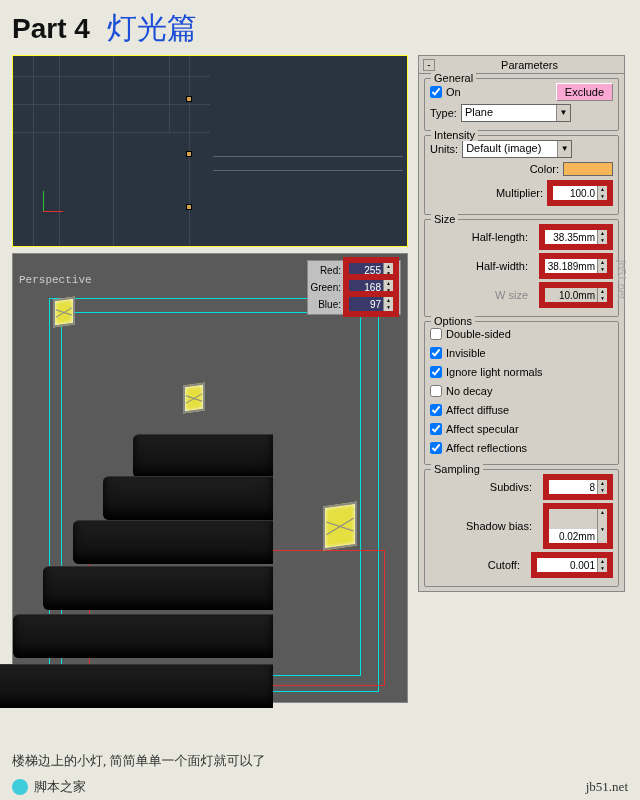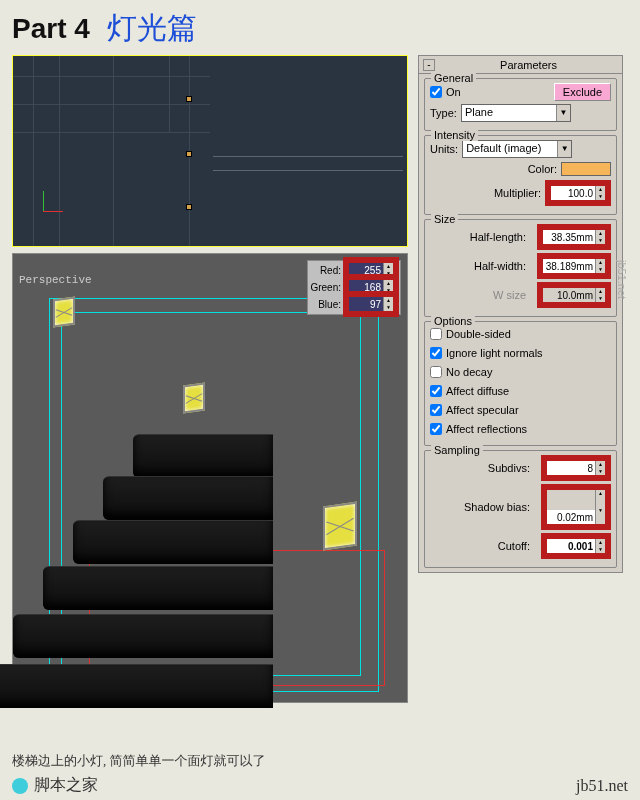--- a/index.html
+++ b/index.html
@@ -52,21 +52,21 @@
 .btn { background: #f9a8d4; border: 1px solid #888; border-top-color: #fff; border-left-color: #fff; height: 18px; padding: 0 8px; font-size: 11px; cursor: pointer; }
 .dropdown { display: flex; border: 1px solid #666; background: #fff; height: 18px; flex: 1; max-width: 110px; }
 .dropdown span { flex: 1; padding: 1px 3px; font-size: 11px; }
 .dropdown .arrow { width: 14px; background: #d4d0c8; border-left: 1px solid #888; text-align: center; font-size: 8px; line-height: 16px; cursor: pointer; }
 .color-swatch { width: 50px; height: 14px; background: #f7b55a; border: 1px solid #666; cursor: pointer; }
 .row .rlabel { width: 70px; text-align: right; padding-right: 11px; font-size: 11px; margin-left: 31px; }
 .disabled { color: #888; }
 .caption { position: absolute; bottom: 30px; left: 12px; font-size: 13px; color: #333; font-family: "SimSun", serif; }
 .footer { position: absolute; bottom: 4px; width: 100%; display: flex; align-items: center; padding: 0 12px; }
 .footer .logo-dot { width: 16px; height: 16px; border-radius: 50%; background: #3ecedb; margin-right: 6px; }
-.footer-text { font-size: 16px; color: #333; font-family: "SimSun", serif; }
+.footer-text { font-size: 13px; color: #333; font-family: "SimSun", serif; }
 .watermark { position: absolute; right: 12px; top: 260px; font-size: 11px; color: #aaa; writing-mode: vertical-rl; }
 </style>
 </head>
 <body>
 
 <div class="page">
   <div class="header">
     <span class="part-title">Part 4</span>
     <span class="chinese-title">灯光篇</span>
   </div>
@@ -233,20 +233,24 @@
         </div>
 
         <div class="group" id="options-group">
           <span class="legend">Options</span>
         <div class="row">
               <input type="checkbox" class="cb" style="">
               <label>Double-sided</label>
             </div>
             <div class="row">
               <input type="checkbox" class="cb" checked="" style="">
+              <label>Invisible</label>
+            </div>
+            <div class="row">
+              <input type="checkbox" class="cb" checked="" style="">
               <label>Ignore light normals</label>
             </div>
             <div class="row">
               <input type="checkbox" class="cb" style="">
               <label>No decay</label>
             </div>
             <div class="row">
               <input type="checkbox" class="cb" checked="" style="">
               <label>Affect diffuse</label>
             </div>
@@ -278,21 +282,21 @@
                 <input class="light" style="width: 48px; margin-top: 20px;" value="0.02mm">
                 <div class="spinner-arrows">
                   <div>▲</div>
                   <div>▼</div>
                 </div>
               </div>
           </div>
           <div class="row row-right">
             <label class="rlabel">Cutoff:</label>
             <div class="spinner-input">
-                <input class="light" style="width: 48px; font-weight: bold;" value="0.001">
+                <input class="light" style="width: 60px;" value="0.001">
                 <div class="spinner-arrows">
                   <div>▲</div>
                   <div>▼</div>
                 </div>
               </div>
           </div>
         </div>
       </div>
     </div>
   </div>

